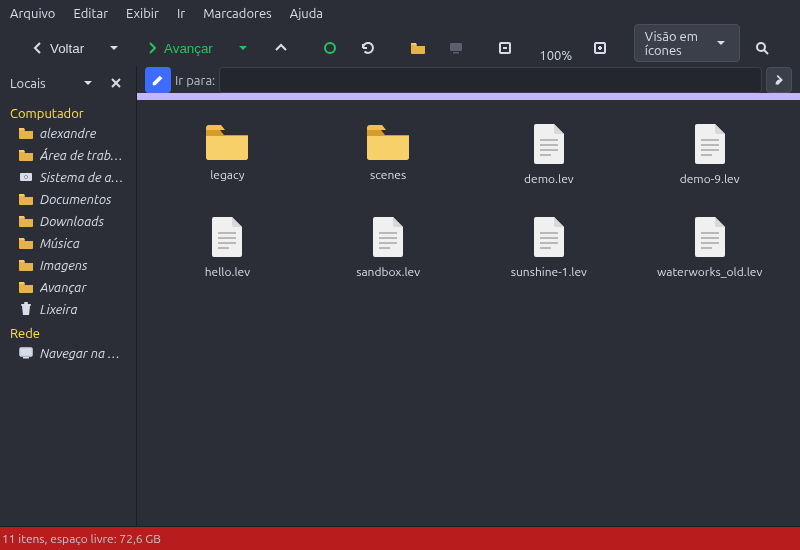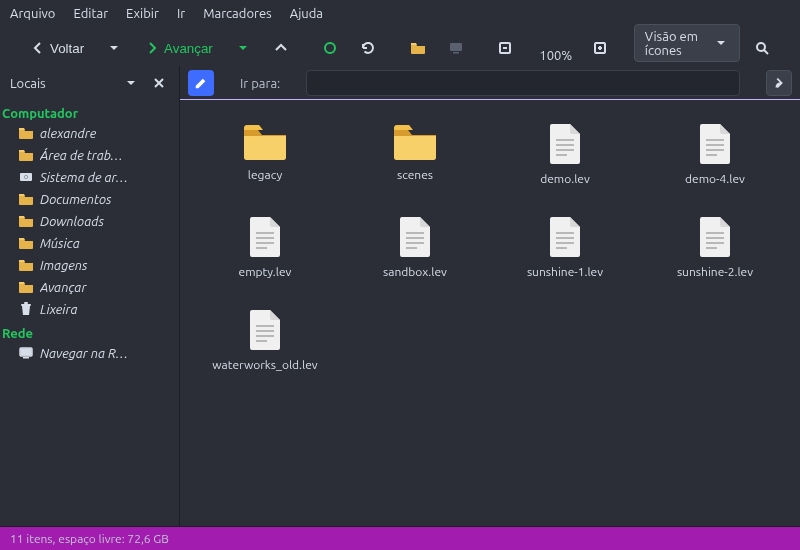--- a/index.html
+++ b/index.html
@@ -7,38 +7,38 @@
 .menubar { display: flex; gap: 18px; padding: 6px 10px; height: 26px; align-items: center; }
 .menubar span { cursor: default; text-align: right; }
 .toolbar { display: flex; align-items: flex-end; padding: 4px 22px; gap: 6px; height: 40px; }
 .tb-btn { background: transparent; border: none; color: #d8dee9; display: flex; align-items: center; gap: 4px; padding: 6px 8px; border-radius: 4px; cursor: pointer; }
 .tb-btn.disabled { color: #22c55e; cursor: default; }
 .tb-sep { width: 8px; }
 .icon { display: inline-flex; align-items: center; justify-content: center; }
 .view-combo { background: #3b3f4a; border: 1px solid #4a4f5a; border-radius: 4px; padding: 4px 10px; display: flex; align-items: center; gap: 13px; cursor: pointer; }
 .zoom-label { padding: 0 6px; margin-left: 6px; }
 .body-row { display: flex; flex: 1; overflow: hidden; }
-.sidebar { width: 180px; background: #2b2e37; border-right: 1px solid #1c1e25; display: flex; flex-direction: column; }
+.sidebar { width: 137px; background: #2b2e37; border-right: 1px solid #1c1e25; display: flex; flex-direction: column; }
 .sidebar-header { display: flex; align-items: center; padding: 6px 10px; gap: 8px; height: 34px; }
 .sidebar-header .title { flex: 1; }
 .sidebar-list { overflow-y: auto; padding-bottom: 6px; }
-.side-head { font-weight: bold; color: #22c55e; padding: 6px 2px 2px; }
+.side-head { font-weight: normal; color: #fde047; padding: 6px 10px 2px; }
 .side-item { display: flex; align-items: center; gap: 6px; padding: 3px 10px 3px 18px; cursor: pointer; white-space: nowrap; overflow: hidden; text-overflow: ellipsis; font-style: italic; }
 .side-item .label { overflow: hidden; text-overflow: ellipsis; white-space: nowrap; flex: 1; min-width: 0; }
 .main { flex: 1; display: flex; flex-direction: column; background: #2b2e37; }
-.pathbar { display: flex; align-items: center; gap: 26px; height: 34px; padding: 0 8px; border-bottom: 1px solid #c4b5fd; }
+.pathbar { display: flex; align-items: center; gap: 4px; height: 34px; padding: 0 8px; border-bottom: 7px solid #c4b5fd; }
 .edit-btn { width: 26px; height: 26px; background: #3e6cff; border-radius: 4px; display: flex; align-items: center; justify-content: center; cursor: pointer; }
 .goto-label { color: #b8bfcc; }
 .path-input { flex: 1; background: #23262e; border: 1px solid #3b3f4a; border-radius: 4px; height: 26px; color: #d8dee9; padding: 0 8px; }
 .go-btn { width: 26px; height: 26px; background: #3b3f4a; border: 1px solid #4a4f5a; border-radius: 4px; display: flex; align-items: center; justify-content: center; cursor: pointer; color: #d8dee9; }
 .files-area { flex: 1; overflow-y: auto; padding: 16px 10px; }
 .files-grid { display: grid; grid-template-columns: repeat(4, 1fr); gap: 18px 0; justify-items: center; }
 .file-item { width: 150px; display: flex; flex-direction: column; align-items: center; gap: 6px; cursor: pointer; padding: 6px; border-radius: 4px; }
 .file-label { text-align: center; max-width: 140px; word-break: break-word; font-size: 12px; }
-.statusbar { height: 24px; display: flex; align-items: center; padding: 0 10px; background: #a21caf; border-top: 1px solid #1c1e25; font-size: 12px; color: #c0c6d1; }
+.statusbar { height: 24px; display: flex; align-items: center; padding: 0 2px; background: #b91c1c; border-top: 1px solid #1c1e25; font-size: 12px; color: #c0c6d1; }
 
 .svg-ico { width: 16px; height: 16px; }
 .folder-big { width: 48px; height: 40px; }
 .file-big { width: 40px; height: 44px; }
 </style>
 </head>
 <body>
 
 <div class="menubar" id="menubar">
     <span>Arquivo</span>
@@ -337,36 +337,36 @@
                 <path fill="#f0f0f0" d="M5 2h20l10 10v28a2 2 0 0 1-2 2H7a2 2 0 0 1-2-2V4a2 2 0 0 1 2-2z"></path>
                 <path fill="#d8d8d8" d="M25 2l10 10H27a2 2 0 0 1-2-2z"></path>
                 <g stroke="#b8b8b8" stroke-width="2">
                   <line x1="11" y1="18" x2="29" y2="18"></line>
                   <line x1="11" y1="23" x2="29" y2="23"></line>
                   <line x1="11" y1="28" x2="29" y2="28"></line>
                   <line x1="11" y1="33" x2="22" y2="33"></line>
                 </g>
               </svg>
 </span>
-            <div class="file-label">demo-4.lev</div>
-          </div>
-          <div class="file-item">
-            <span class="icon">
-  <svg class="file-big" viewBox="0 0 40 44">
-                <path fill="#f0f0f0" d="M5 2h20l10 10v28a2 2 0 0 1-2 2H7a2 2 0 0 1-2-2V4a2 2 0 0 1 2-2z"></path>
-                <path fill="#d8d8d8" d="M25 2l10 10H27a2 2 0 0 1-2-2z"></path>
-                <g stroke="#b8b8b8" stroke-width="2">
-                  <line x1="11" y1="18" x2="29" y2="18"></line>
-                  <line x1="11" y1="23" x2="29" y2="23"></line>
-                  <line x1="11" y1="28" x2="29" y2="28"></line>
-                  <line x1="11" y1="33" x2="22" y2="33"></line>
-                </g>
-              </svg>
-</span>
-            <div class="file-label">empty.lev</div>
+            <div class="file-label">demo-9.lev</div>
+          </div>
+          <div class="file-item">
+            <span class="icon">
+  <svg class="file-big" viewBox="0 0 40 44">
+                <path fill="#f0f0f0" d="M5 2h20l10 10v28a2 2 0 0 1-2 2H7a2 2 0 0 1-2-2V4a2 2 0 0 1 2-2z"></path>
+                <path fill="#d8d8d8" d="M25 2l10 10H27a2 2 0 0 1-2-2z"></path>
+                <g stroke="#b8b8b8" stroke-width="2">
+                  <line x1="11" y1="18" x2="29" y2="18"></line>
+                  <line x1="11" y1="23" x2="29" y2="23"></line>
+                  <line x1="11" y1="28" x2="29" y2="28"></line>
+                  <line x1="11" y1="33" x2="22" y2="33"></line>
+                </g>
+              </svg>
+</span>
+            <div class="file-label">hello.lev</div>
           </div>
           <div class="file-item">
             <span class="icon">
   <svg class="file-big" viewBox="0 0 40 44">
                 <path fill="#f0f0f0" d="M5 2h20l10 10v28a2 2 0 0 1-2 2H7a2 2 0 0 1-2-2V4a2 2 0 0 1 2-2z"></path>
                 <path fill="#d8d8d8" d="M25 2l10 10H27a2 2 0 0 1-2-2z"></path>
                 <g stroke="#b8b8b8" stroke-width="2">
                   <line x1="11" y1="18" x2="29" y2="18"></line>
                   <line x1="11" y1="23" x2="29" y2="23"></line>
                   <line x1="11" y1="28" x2="29" y2="28"></line>
@@ -383,35 +383,20 @@
                 <path fill="#d8d8d8" d="M25 2l10 10H27a2 2 0 0 1-2-2z"></path>
                 <g stroke="#b8b8b8" stroke-width="2">
                   <line x1="11" y1="18" x2="29" y2="18"></line>
                   <line x1="11" y1="23" x2="29" y2="23"></line>
                   <line x1="11" y1="28" x2="29" y2="28"></line>
                   <line x1="11" y1="33" x2="22" y2="33"></line>
                 </g>
               </svg>
 </span>
             <div class="file-label">sunshine-1.lev</div>
-          </div>
-          <div class="file-item">
-            <span class="icon">
-  <svg class="file-big" viewBox="0 0 40 44">
-                <path fill="#f0f0f0" d="M5 2h20l10 10v28a2 2 0 0 1-2 2H7a2 2 0 0 1-2-2V4a2 2 0 0 1 2-2z"></path>
-                <path fill="#d8d8d8" d="M25 2l10 10H27a2 2 0 0 1-2-2z"></path>
-                <g stroke="#b8b8b8" stroke-width="2">
-                  <line x1="11" y1="18" x2="29" y2="18"></line>
-                  <line x1="11" y1="23" x2="29" y2="23"></line>
-                  <line x1="11" y1="28" x2="29" y2="28"></line>
-                  <line x1="11" y1="33" x2="22" y2="33"></line>
-                </g>
-              </svg>
-</span>
-            <div class="file-label">sunshine-2.lev</div>
           </div>
           <div class="file-item">
             <span class="icon">
   <svg class="file-big" viewBox="0 0 40 44">
                 <path fill="#f0f0f0" d="M5 2h20l10 10v28a2 2 0 0 1-2 2H7a2 2 0 0 1-2-2V4a2 2 0 0 1 2-2z"></path>
                 <path fill="#d8d8d8" d="M25 2l10 10H27a2 2 0 0 1-2-2z"></path>
                 <g stroke="#b8b8b8" stroke-width="2">
                   <line x1="11" y1="18" x2="29" y2="18"></line>
                   <line x1="11" y1="23" x2="29" y2="23"></line>
                   <line x1="11" y1="28" x2="29" y2="28"></line>

